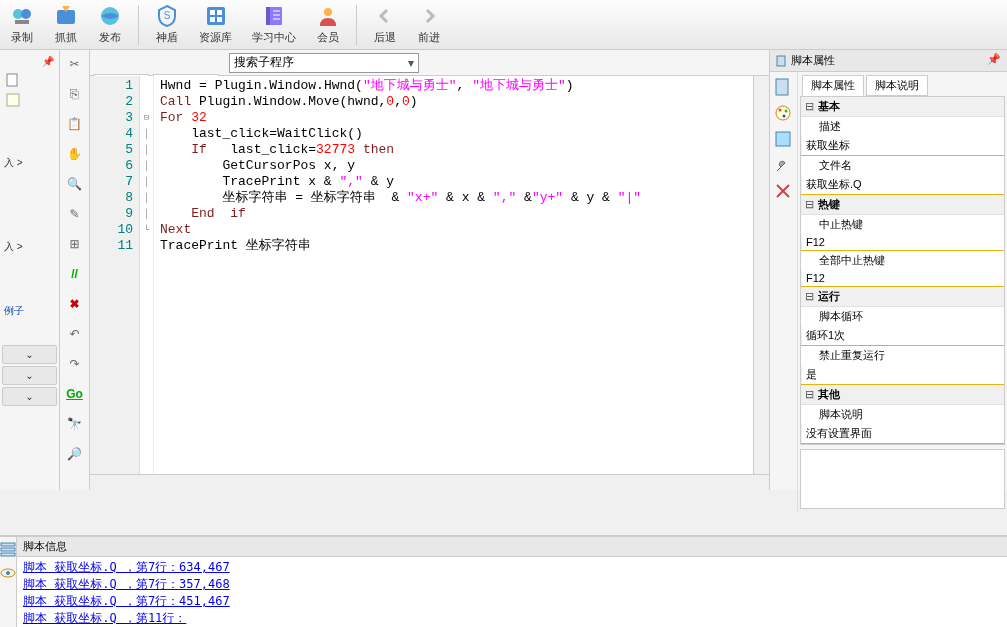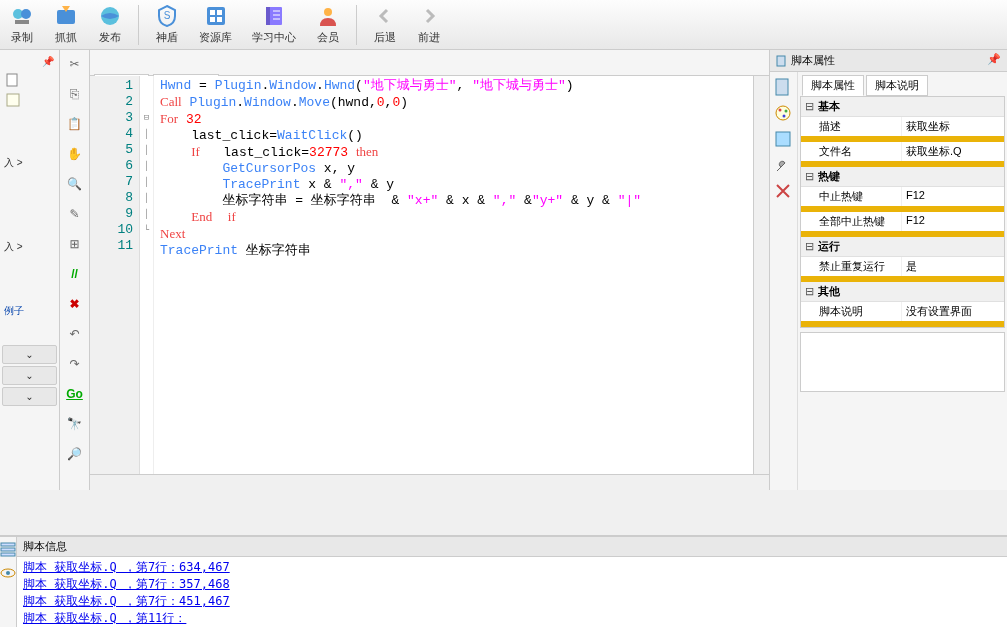--- a/index.html
+++ b/index.html
@@ -29,40 +29,40 @@
 .editor-tabs { display: flex; align-items: center; background: #f5f5f5; border-bottom: 1px solid #ccc; height: 26px; padding: 0 4px; gap: 4px; }
 .etab { display: flex; align-items: center; gap: 3px; padding: 3px 8px; background: #fff; border: 1px solid #ccc; border-bottom: none; font-size: 11px; cursor: pointer; margin-top: 45px; }
 .etab .ico-s { width: 12px; height: 12px; }
 .search-combo { margin-left: 6px; border: 1px solid #999; background: #fff; height: 20px; width: 190px; display: flex; align-items: center; padding: 0 4px; justify-content: space-between; }
 .search-combo .dd { color: #555; }
 
 .code-area { flex: 1; display: flex; overflow: hidden; background: #fff; font-family: "Consolas", "Courier New", monospace; font-size: 13px; line-height: 16px; position: relative; }
 .gutter { width: 50px; background: #f0f0f0; border-right: 1px solid #ddd; text-align: right; padding: 2px 6px 2px 2px; color: #008080; }
 .fold-col { width: 14px; background: #fff; border-right: 1px solid #eee; padding-top: 2px; text-align: center; color: #888; font-size: 9px; }
 .code-text { flex: 1; padding: 2px 6px; white-space: pre; color: #000; overflow-x: auto; }
-.kw { color: #ef4444; font-family: Liberation Serif, serif; }
-.fn { color: #3b82f6; }
+.kw { color: #7f1d1d; }
+.fn { color: #000000; }
 .quote { color: #ff00ff; }
 .num { color: #ff0000; }
 .scrollbar-v { width: 16px; background: #f0f0f0; border-left: 1px solid #ccc; }
 .scrollbar-h { height: 16px; background: #f0f0f0; border-top: 1px solid #ccc; }
 
 .props-panel { width: 238px; border-left: 1px solid #ccc; background: #f5f5f5; display: flex; flex-direction: column; }
 .props-header { display: flex; justify-content: space-between; padding: 3px 6px; background: #e8e8e8; border-bottom: 1px solid #ccc; font-size: 11px; }
 .side-icons { width: 28px; display: flex; flex-direction: column; gap: 8px; padding: 6px 4px; border-right: 1px solid #ddd; }
 .side-icons .si { width: 18px; height: 18px; }
 .props-body { display: flex; flex: 1; }
 .props-content { flex: 1; }
 .props-tabs { display: flex; padding: 3px 4px 0; gap: 2px; background: #f5f5f5; }
 .ptab { padding: 2px 8px; border: 1px solid #ccc; background: #fff; font-size: 11px; cursor: pointer; }
 .ptab.active { background: #fff; border-bottom-color: #fff; }
 .prop-grid { background: #fff; border: 1px solid #ccc; margin: 0 2px; font-size: 11px; }
 .prop-section { background: #f0f0f0; padding: 2px 4px; display: flex; align-items: center; gap: 4px; border-bottom: 1px solid #e0e0e0; }
 .prop-section .tw { color: #555; width: 9px; display: inline-block; }
-.prop-row { display: flex; border-bottom: 6px solid #eab308; }
+.prop-row { display: flex; border-bottom: 1px solid #eab308; flex-direction: column; }
 .prop-row .pk { width: 100px; padding: 2px 4px 2px 18px; }
 .prop-row .pv { flex: 1; padding: 2px 4px; border-left: 1px solid #f0f0f0; }
 .props-desc { height: 60px; border: 1px solid #ccc; margin: 4px 2px 2px; background: #fff; }
 
 .info-panel { height: 120px; border-top: 2px solid #ccc; background: #fff; display: flex; margin-top: 45px; }
 .info-side { width: 30px; background: #f5f5f5; border-right: 1px solid #ccc; display: flex; flex-direction: column; align-items: center; padding-top: 4px; gap: 8px; }
 .info-body { flex: 1; display: flex; flex-direction: column; }
 .info-header { display: flex; justify-content: space-between; padding: 2px 6px; background: #e8e8e8; border-bottom: 1px solid #ccc; font-size: 11px; }
 .info-content { flex: 1; padding: 2px 6px; font-family: "SimSun", monospace; font-size: 12px; overflow: hidden; }
 .info-line { color: #0000ee; text-decoration: underline; cursor: pointer; white-space: nowrap; }
@@ -196,20 +196,24 @@
             <rect x="1" y="1" width="8" height="10" fill="#cde" stroke="#48a"></rect>
           </svg>
         <span>普通</span>
       </div>
       <div class="etab">
         <svg class="ico-s" viewBox="0 0 12 12">
             <rect x="1" y="1" width="8" height="10" fill="#dfc" stroke="#6a4"></rect>
           </svg>
         <span>源文件</span>
       </div>
+      <div class="search-combo">
+        <span>搜索子程序</span>
+        <span class="dd">▾</span>
+      </div>
     </div>
     <div class="code-area">
       <div class="gutter">
         <div>1</div>
           <div>2</div>
           <div>3</div>
           <div>4</div>
           <div>5</div>
           <div>6</div>
           <div>7</div>
@@ -303,20 +307,24 @@
             </div>
           <div class="prop-row">
               <div class="pk">全部中止热键</div>
               <div class="pv">F12</div>
             </div>
           <div class="prop-section">
               <span class="tw">⊟</span>
               <b>运行</b>
             </div>
           <div class="prop-row">
+              <div class="pk">脚本循环</div>
+              <div class="pv">循环1次</div>
+            </div>
+          <div class="prop-row">
               <div class="pk">禁止重复运行</div>
               <div class="pv">是</div>
             </div>
           <div class="prop-section">
               <span class="tw">⊟</span>
               <b>其他</b>
             </div>
           <div class="prop-row">
               <div class="pk">脚本说明</div>
               <div class="pv">没有设置界面</div>

